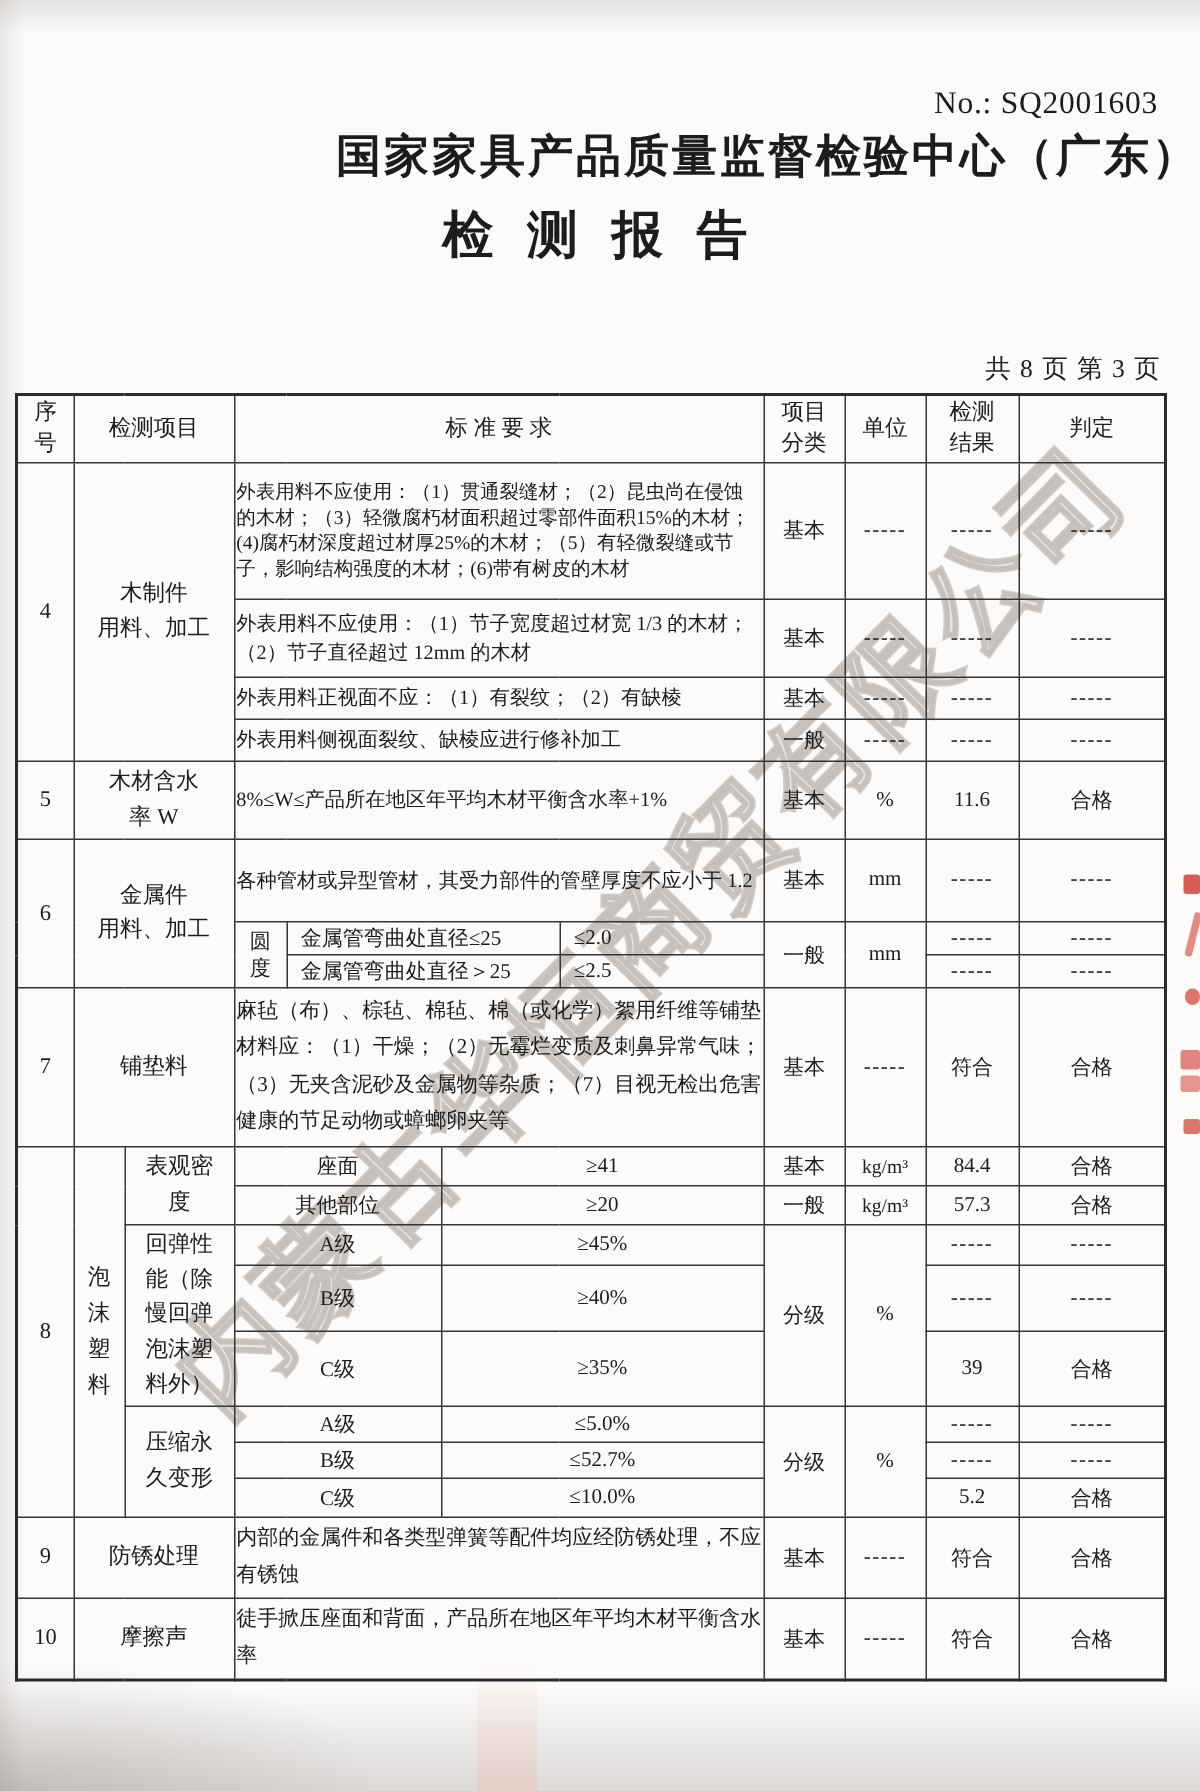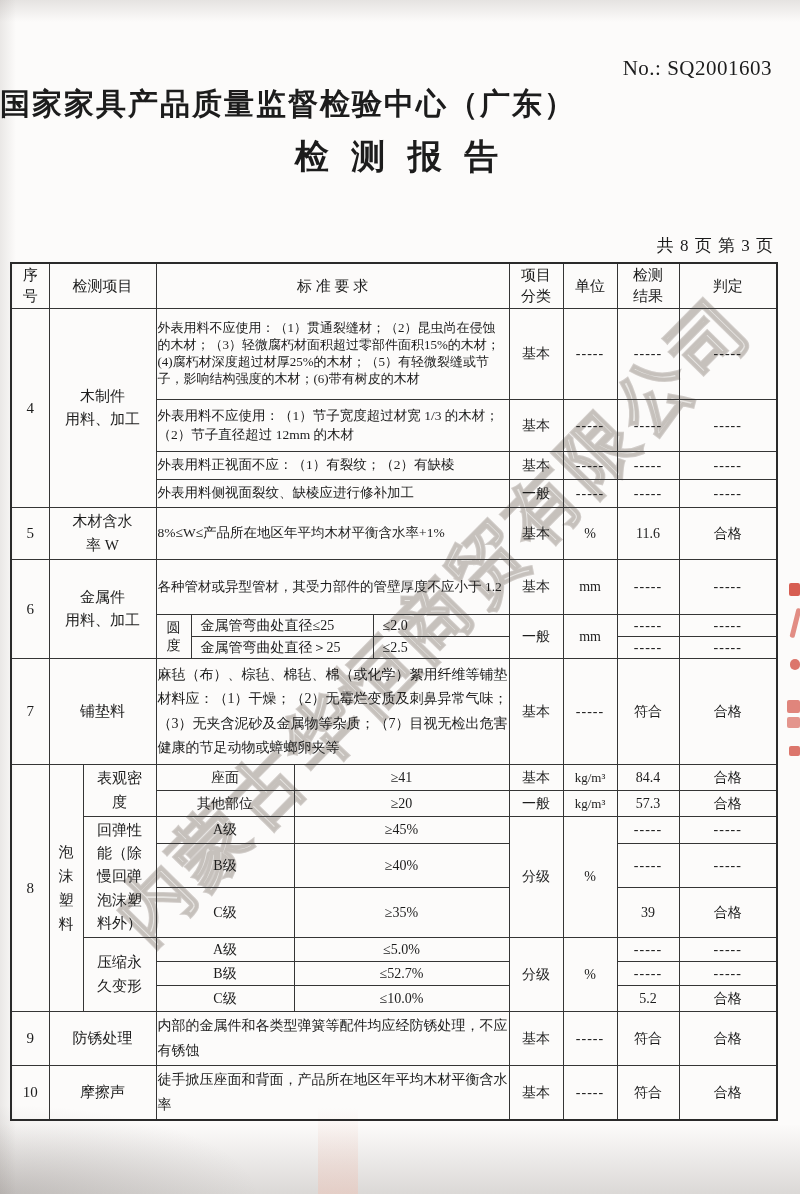--- a/index.html
+++ b/index.html
@@ -15,21 +15,21 @@
   .shade-left{position:absolute;left:0;top:0;width:16px;height:1194px;
     background:linear-gradient(90deg,rgba(138,130,126,.16),rgba(138,130,126,0));}
   .shade-bottom{position:absolute;left:0;bottom:0;width:800px;height:70px;
     background:linear-gradient(0deg,rgba(125,117,112,.26),rgba(125,117,112,0));}
   .shade-corner{position:absolute;left:0;bottom:0;width:260px;height:90px;
     background:radial-gradient(ellipse at 0% 100%,rgba(110,102,98,.25),rgba(110,102,98,0) 70%);}
   .pink-streak{position:absolute;left:318px;bottom:0;width:40px;height:86px;
     background:linear-gradient(0deg,rgba(236,198,186,.55),rgba(236,198,186,0));}
   
   .doc-no{position:absolute;top:56px;right:28px;font-size:21px;letter-spacing:.5px;}
-  .org-name{position:absolute;top:84px;left:0;width:800px;text-align:left;
+  .org-name{position:absolute;top:84px;left:0;width:800px;text-align:right;
     font-size:30px;font-weight:bold;letter-spacing:2px;}
   .report-title{position:absolute;top:134px;left:0;width:800px;text-align:center;
     font-size:34px;font-weight:bold;letter-spacing:7px;}
   .pagination{position:absolute;top:234px;right:26px;font-size:17px;letter-spacing:1px;}
   
   .watermark{position:absolute;left:130px;top:880px;width:960px;z-index:1;
     transform:rotate(-45.5deg);transform-origin:left center;pointer-events:none;
     font-size:74px;letter-spacing:5px;font-weight:bold;
     color:rgba(158,148,143,.22);-webkit-text-stroke:2px rgba(158,148,143,.45);}
   

